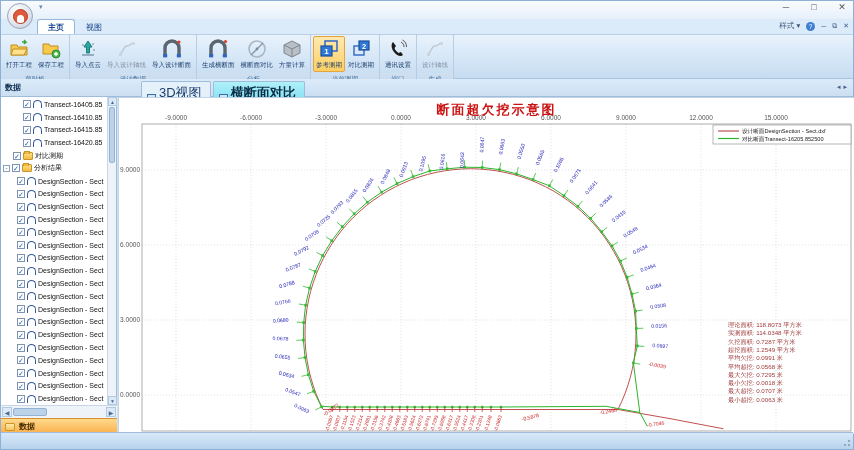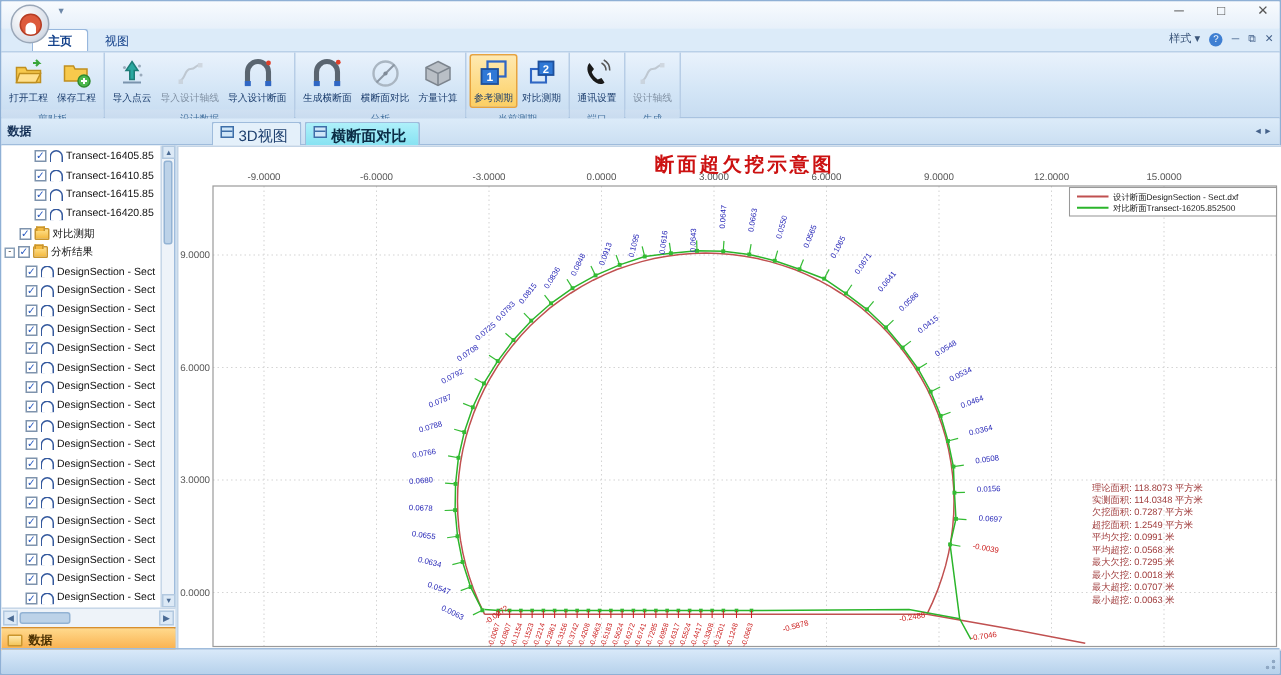--- a/index.html
+++ b/index.html
@@ -15,21 +15,21 @@
     border:1px solid #9aa7b8; z-index:30; display:flex; align-items:center; justify-content:center; }
   .app-glyph { width:15px; height:15px; border-radius:50%; background:#dd5a3c; position:relative; overflow:hidden; border:1px solid #b53d24;}
   .app-glyph::after { content:""; position:absolute; left:3.5px; top:5px; width:7px; height:9px;
     background:#fff; border-radius:4px 4px 0 0; }
   .qat-caret { position:absolute; left:38px; top:2px; font-size:7px; color:#6c87a8; }
   .win-controls { position:absolute; right:4px; top:1px; display:flex; gap:14px; color:#555; font-size:9px; }
   .win-controls span { width:14px; text-align:center; cursor:default; }
 
   
   .tabrow { position:absolute; left:0; top:18px; right:0; height:15px; background:#dcebf9; }
-  .rtabs { position:absolute; left:20px; top:0; display:flex; height:15px; }
+  .rtabs { position:absolute; left:36px; top:0; display:flex; height:15px; }
   .rtab { padding:2px 10px 0 10px; font-size:8px; color:#15428b; border:1px solid transparent; border-bottom:none; }
   .rtab.active { background:#fff; border-color:#98b7dd; border-radius:3px 3px 0 0; font-weight:bold; }
   .mdi-right { position:absolute; right:4px; top:2px; display:flex; align-items:center; gap:6px;
     font-size:7.5px; color:#3c567a; }
   .mdi-right .helpdot { width:9px; height:9px; border-radius:50%; background:#3f7fd2; color:#fff;
     font-size:6.5px; text-align:center; line-height:9px; }
   .mdi-right .mbtn { color:#44618a; font-size:7px; }
 
   
   .ribbon { position:absolute; left:0; top:33px; right:0; height:45px;
@@ -44,21 +44,21 @@
   .rbtn .ricon { width:22px; height:22px; display:flex; align-items:center; justify-content:center; }
   .rbtn .rlabel { font-size:6.5px; color:#1c3e6e; white-space:nowrap; margin-top:1px; }
   .rgrouplabel { text-align:center; font-size:6.5px; color:#42709e; padding:2px 0 2px 0;
     background:linear-gradient(#cfe0f2,#c3d7ec); margin:1px -2px 0 -2px; }
 
   
   .docstrip { position:absolute; left:0; top:78px; right:0; height:18px;
     background:linear-gradient(#dcebf9,#cbdff2); border-bottom:1px solid #9fbcdc; }
   .panel-header { position:absolute; left:4px; top:3px; font-size:8px; font-weight:bold; color:#132f55; }
   .doctabs { position:absolute; left:140px; top:2px; display:flex; gap:2px; }
-  .doctab { display:flex; align-items:flex-start; gap:3px; padding:2px 8px 2px 5px; font-size:10px; color:#1c3e6e;
+  .doctab { display:flex; align-items:flex-end; gap:3px; padding:2px 8px 2px 5px; font-size:13px; color:#1c3e6e;
     background:#e4f0fa; border:1px solid #9fbcdc; border-bottom:none; border-radius:2px 2px 0 0; }
   .doctab.active { background:linear-gradient(#aef0fa,#7edff0); font-weight:bold; color:#0c2d46; }
   .doctab .dicon { width:9px; height:8px; border:1px solid #3d6ea8; background:#cfe6f8; position:relative; }
   .doctab .dicon::after { content:""; position:absolute; left:0; top:1.5px; width:100%; height:1px; background:#3d6ea8; }
   .tabnav { position:absolute; right:3px; top:4px; font-size:7px; color:#44618a; letter-spacing:3px; }
 
   
   .main { position:absolute; left:0; top:96px; right:0; height:337px; background:#cfe0f0; }
   .sidebar { position:absolute; left:0; top:0; width:116px; height:337px; background:#fff;
     border-right:1px solid #9fbcdc; }

